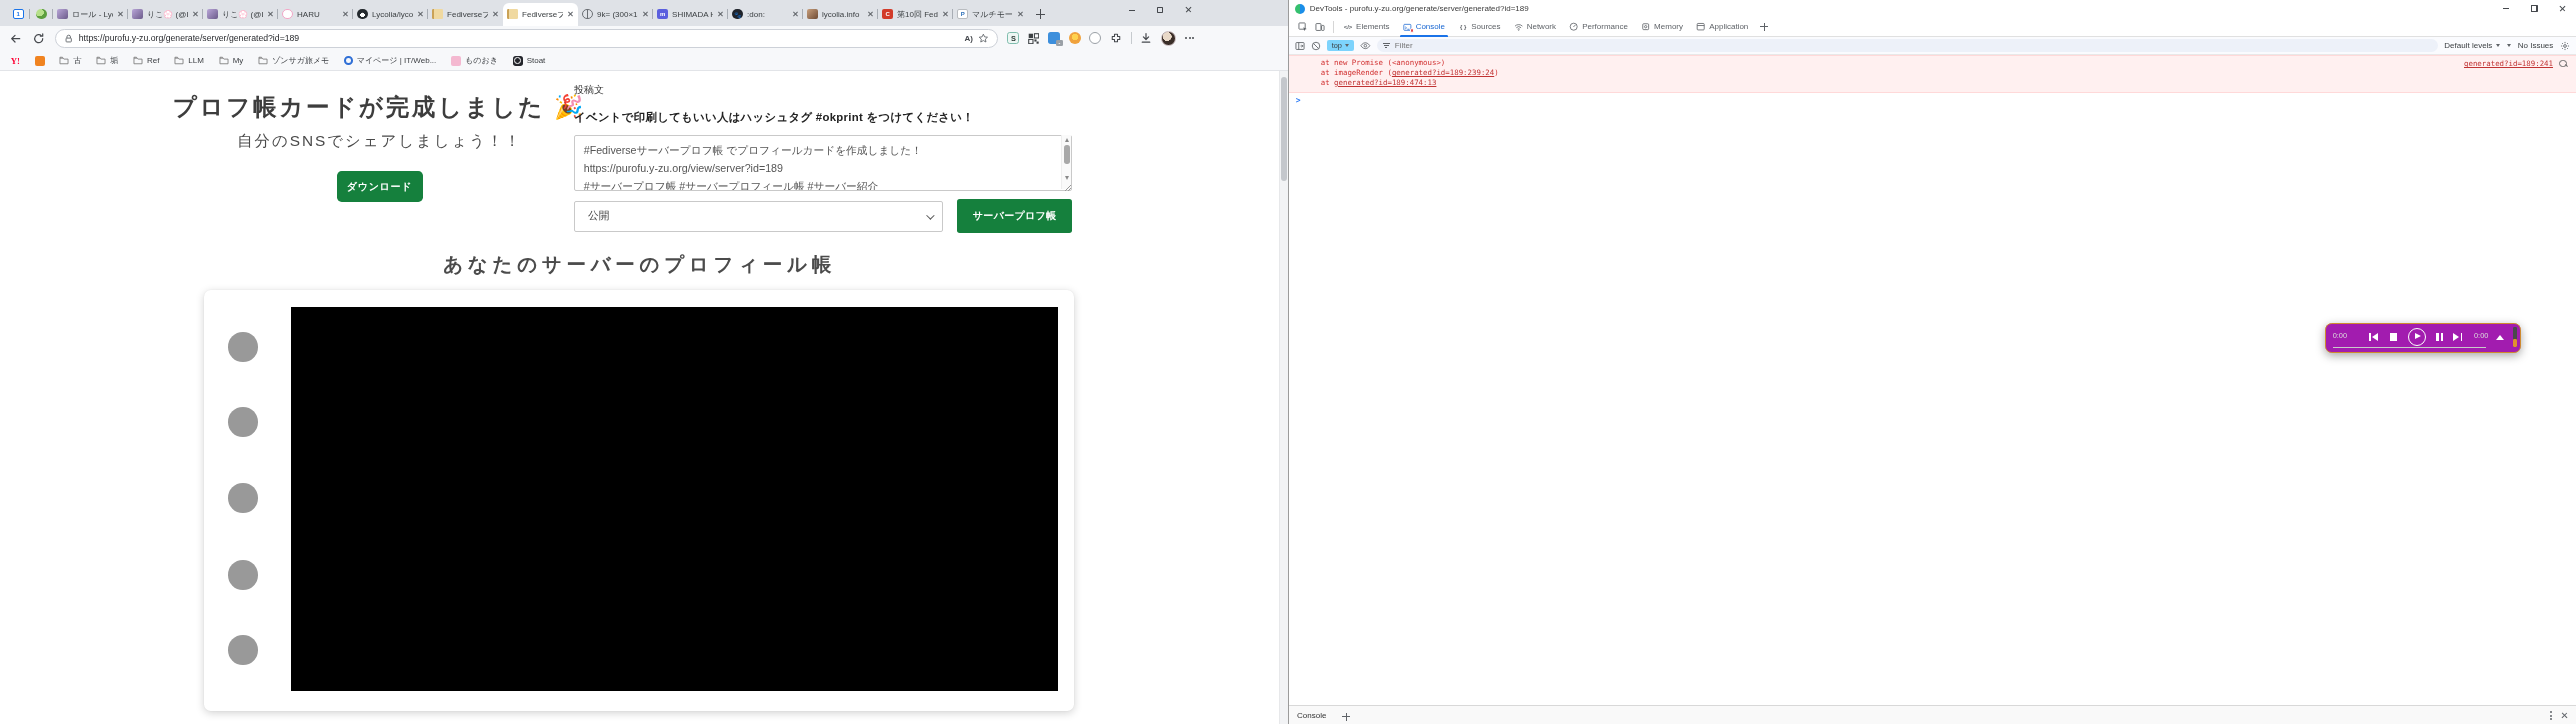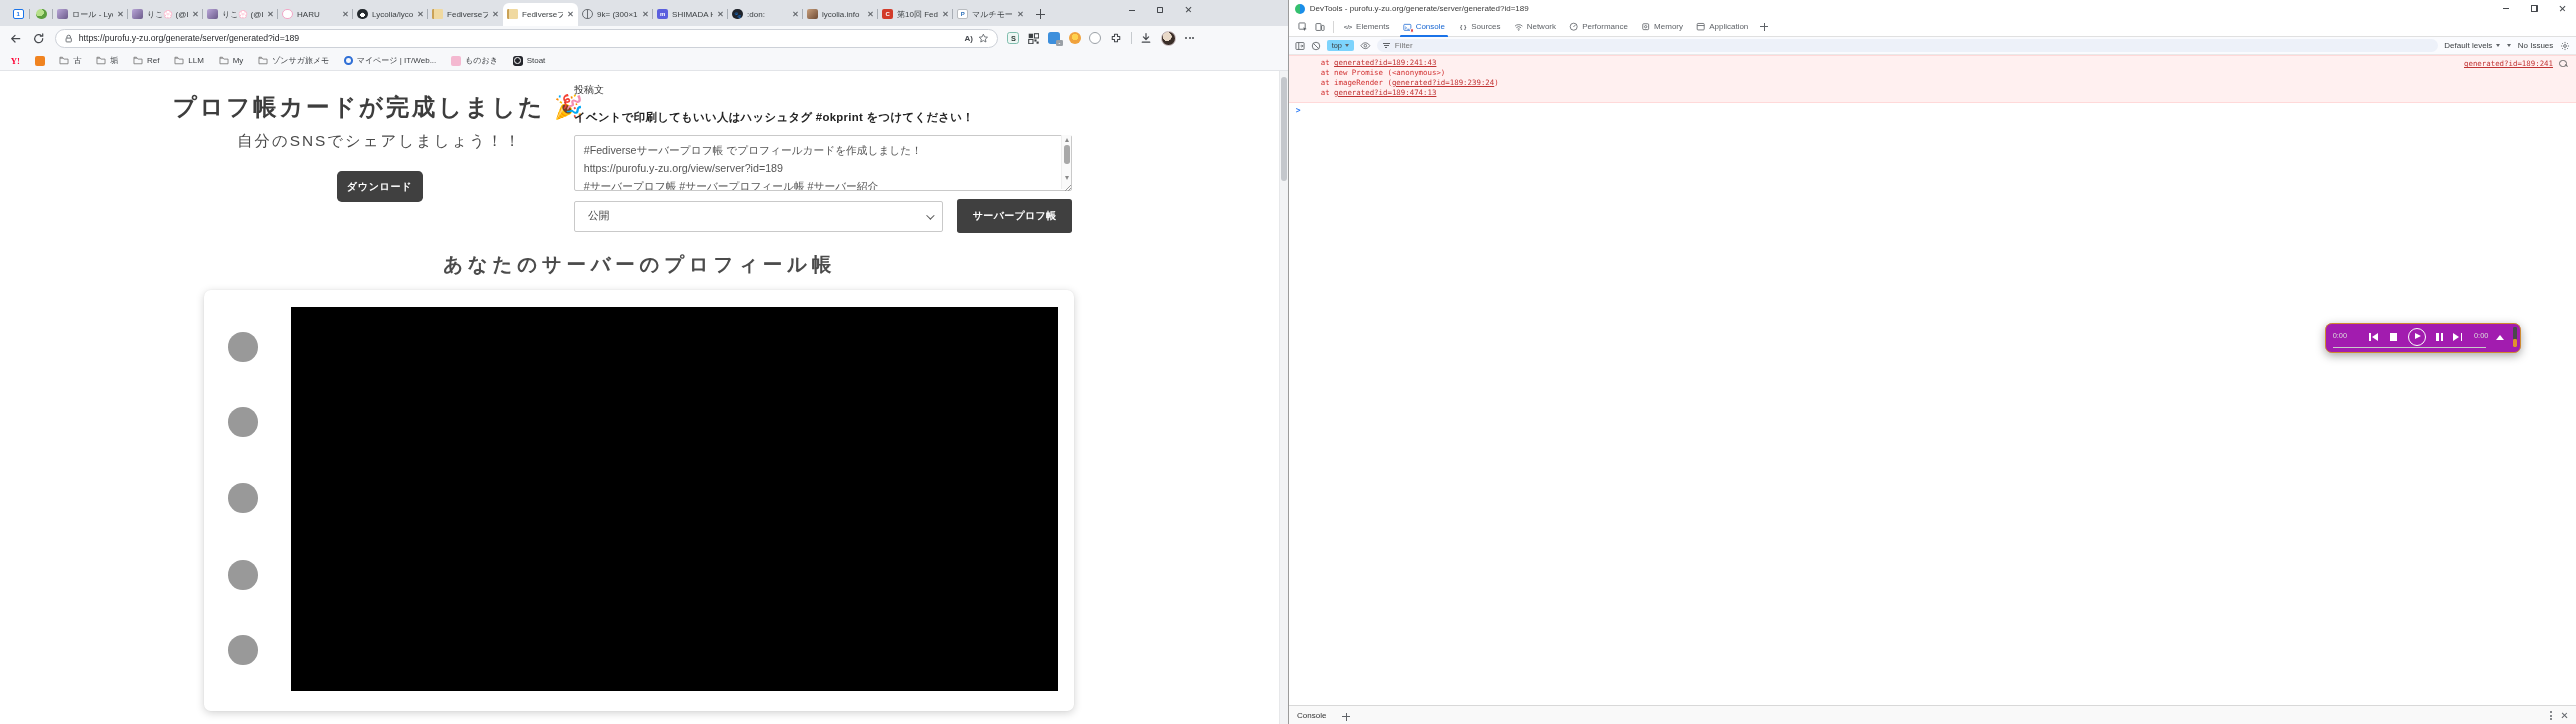--- a/index.html
+++ b/index.html
@@ -55,21 +55,21 @@
   .bm-orange { background:#f08320; }
   .bm-blue { border:2px solid #2f6fd6; border-radius:50%; width:8.7px; height:8.7px; }
   .bm-pink { background:#f4b8d0; }
   .bm-dark { background:#23252b; color:#fff; border-radius:2.7px; }
   .bm-dark::after { content:""; width:4.7px; height:4.7px; border:0.9px solid #fff; border-radius:50%; }
 
   .page { position:absolute; left:0; top:71px; width:1279px; bottom:0; background:#fff; overflow:hidden; }
   .hero { position:absolute; left:101px; top:20px; width:557px; text-align:center; color:#3d3d3d; }
   .hero h1 { font-size:23.5px; font-weight:600; letter-spacing:2.7px; }
   .hero h2 { font-size:15.4px; font-weight:500; color:#4a4a4a; letter-spacing:2px; margin-top:8px; }
-  .btn { background:#404040; color:#fff; border:none; border-radius:3.4px; font-weight:bold; cursor:pointer; font-family:inherit; }
+  .btn { background:#15803d; color:#fff; border:none; border-radius:3.4px; font-weight:bold; cursor:pointer; font-family:inherit; }
   .dl-btn { width:86px; height:31px; font-size:10px; margin-top:19px; border-radius:4.7px; letter-spacing:0.7px; }
   .postform { position:absolute; left:574px; top:12px; width:498px; }
   .post-label { font-size:10px; color:#333; }
   .post-hint { font-size:11.4px; font-weight:bold; color:#222; margin-top:12.7px; letter-spacing:0.3px; }
   .ta-wrap { position:relative; margin-top:10px; }
   textarea.post-text { width:498px; height:56px; border:0.7px solid #c9c9c9; border-radius:2px; resize:none; padding:5.4px 17.4px 5.4px 8.7px; font-size:10.7px; line-height:18px; color:#555; font-family:inherit; overflow:hidden; }
   .ta-scroll { position:absolute; right:0.7px; top:0.7px; width:10px; height:54px; background:#fafafa; border-left:0.7px solid #eee; }
   .ta-scroll .up,.ta-scroll .dn { position:absolute; left:2.3px; width:0; height:0; border-left:2.7px solid transparent; border-right:2.7px solid transparent; }
   .ta-scroll .up { top:2.7px; border-bottom:4px solid #8a8a8a; }
   .ta-scroll .dn { bottom:9.4px; border-top:4px solid #8a8a8a; }
@@ -537,21 +537,20 @@
       <span class="tri-dn"></span>
       <span>No Issues</span>
       <svg class="ic" width="10" height="10" viewBox="0 0 16 16" fill="none" stroke="#5f6368" stroke-width="1.4">
           <circle cx="8" cy="8" r="2.2"></circle>
           <path d="M8 1.5v2M8 12.5v2M1.5 8h2M12.5 8h2M3.4 3.4l1.4 1.4M11.2 11.2l1.4 1.4M12.6 3.4l-1.4 1.4M4.8 11.2l-1.4 1.4"></path>
         </svg>
     </div>
   </div>
 
   <div class="dt-error">
-    <div class="stack-line"><span>at </span><span class="err-link">generated?id=189:241:43</span><span></span></div>
     <div class="stack-line"><span>at new Promise (&lt;anonymous&gt;)</span><span class="err-link"></span><span></span></div>
     <div class="stack-line"><span>at imageRender (</span><span class="err-link">generated?id=189:239:24</span><span>)</span></div>
     <div class="stack-line"><span>at </span><span class="err-link">generated?id=189:474:13</span><span></span></div>
     <span class="err-src">
         <span class="err-link">generated?id=189:241</span>
       </span>
     <span class="mag"></span>
   </div>
 
   <div class="dt-prompt">

